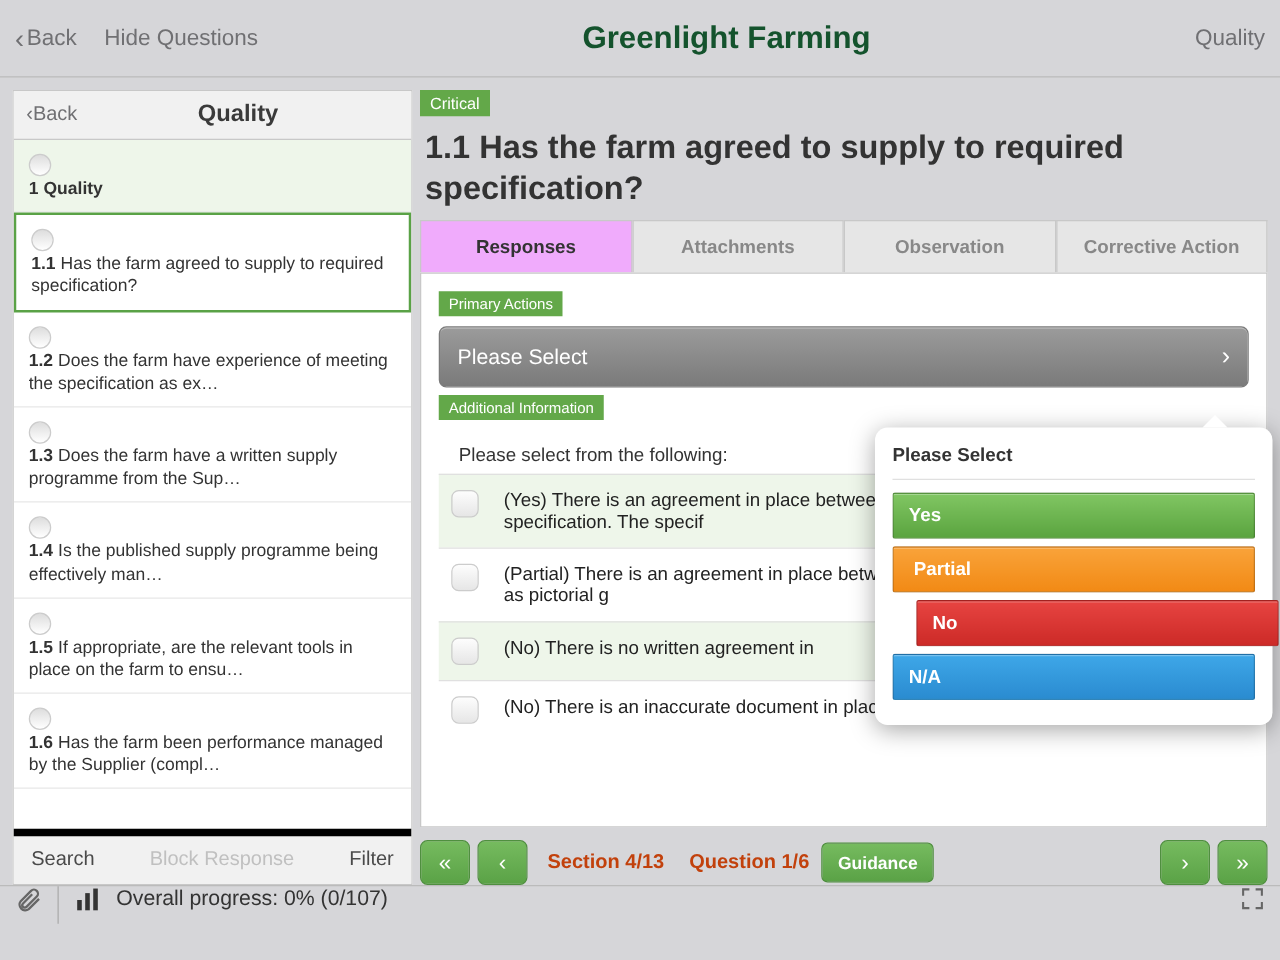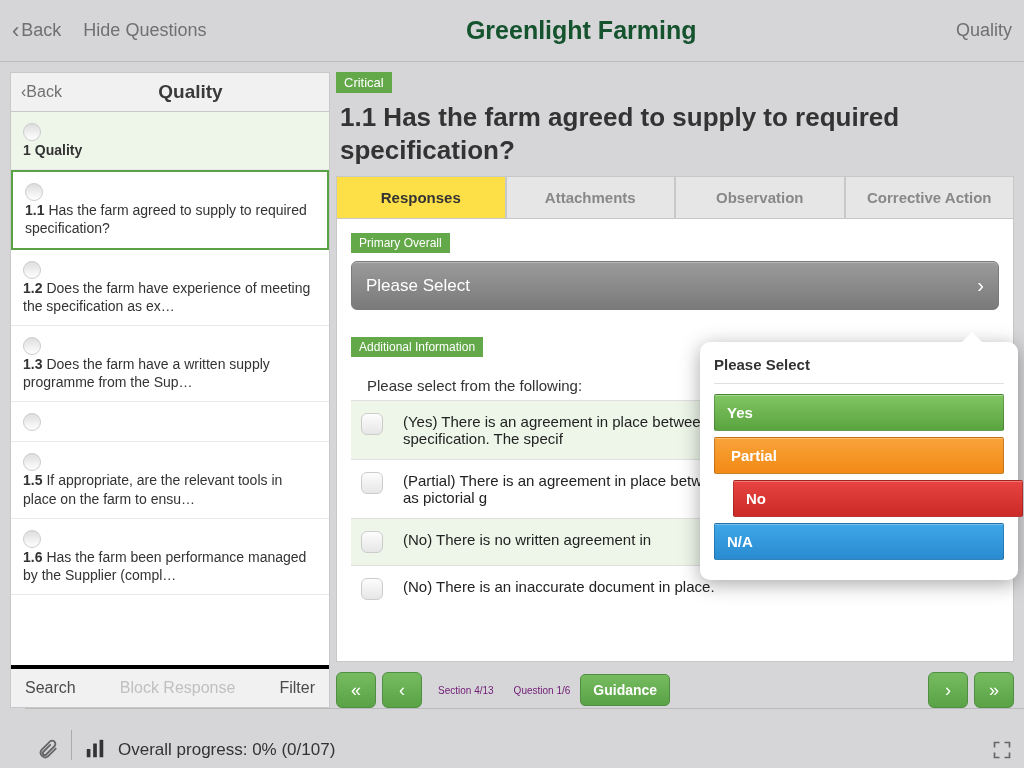--- a/index.html
+++ b/index.html
@@ -15,57 +15,57 @@
 .sidebar { width: 320px; background: #fff; margin: 10px 0 0 10px; border: 1px solid #c8c8c8; display: flex; flex-direction: column; }
 .sb-head { display: flex; align-items: center; padding: 8px 10px; background: #f1f1f1; border-bottom: 1px solid #c8c8c8; }
 .sb-head .back { color: #707073; font-size: 16px; display: flex; align-items: center; cursor: pointer; }
 .sb-head .title { flex: 1; text-align: center; font-size: 19px; font-weight: bold; color: #3a3a3a; }
 .sb-list { flex: 1; overflow: auto; }
 .sb-item { display: flex; align-items: flex-start; padding: 10px 12px; border-bottom: 1px solid #e8e8e8; font-size: 14px; line-height: 1.3; cursor: pointer; flex-direction: column; }
 .sb-section { background: #eef6ea; font-weight: bold; }
 .sb-item.selected { border: 2px solid #5aa246; background: #fff; }
 .sb-radio { width: 18px; height: 18px; border-radius: 50%; background: linear-gradient(#ddd,#fff); border: 1px solid #ccc; flex-shrink: 0; margin-right: 14px; margin-top: 1px; }
 .sb-item .num { font-weight: bold; margin-right: 4px; }
-.sb-foot { display: flex; justify-content: space-between; padding: 10px 14px; border-top: 4px solid #000000; background: #f1f1f1; gap: 31px; }
+.sb-foot { display: flex; justify-content: space-between; padding: 10px 14px; border-top: 6px solid #000000; background: #f1f1f1; gap: 31px; }
 .sb-foot span { color: #4a4a4a; font-size: 16px; cursor: pointer; }
 .sb-foot .block { color: #c0c0c0; }
 
 .content { flex: 1; margin: 10px 10px 0 6px; display: flex; flex-direction: column; position: relative; }
 .badge { display: inline-block; background: #63a849; color: #fff; font-size: 13px; padding: 3px 8px; }
 .q-title { font-size: 26px; font-weight: bold; color: #333; margin: 8px 4px 10px 4px; line-height: 1.25; }
 
 .tabs { display: flex; }
 .tab { flex: 1; text-align: center; padding: 12px 0; background: #e6e6e6; color: #888; font-size: 15px; border: 1px solid #c8c8c8; border-bottom: none; font-weight: bold; cursor: pointer; }
-.tab.active { background: #fde047; color: #333; }
+.tab.active { background: #f0abfc; color: #333; }
 .panel { background: #fff; border: 1px solid #c8c8c8; flex: 1; padding: 14px 14px 10px; }
 .sect-badge { display: inline-block; background: #63a849; color: #fff; font-size: 12px; padding: 3px 8px; margin-bottom: 8px; }
 .select-btn { width: 100%; background: linear-gradient(#9b9b9b,#7a7a7a); color: #fff; border: 1px solid #7a7a7a; border-radius: 6px; padding: 12px 14px; text-align: left; font-size: 17px; display: flex; align-items: center; justify-content: space-between; cursor: pointer; box-shadow: inset 0 1px 0 rgba(255,255,255,0.3); }
 .select-btn .sr { font-size: 20px; color: #fff; }
 .hint { font-size: 15px; color: #333; margin: 12px 16px 6px; }
 .opt { display: flex; align-items: flex-start; padding: 12px 10px; border-top: 1px solid #e0e0e0; }
 .opt.alt { background: #eef6ea; }
 .opt .cb { width: 22px; height: 22px; border-radius: 6px; background: linear-gradient(#fdfdfd,#e6e6e6); border: 1px solid #ccc; flex-shrink: 0; margin-right: 20px; }
 .opt .txt { font-size: 15px; color: #222; }
 
 .nav { background: #d6d6d9; padding: 10px 0 0; display: flex; align-items: center; }
 .nav-btn { width: 40px; height: 36px; border-radius: 6px; background: linear-gradient(#76bb5f,#5aa246); border: 1px solid #4f8f3f; color: #fff; font-size: 18px; display: flex; align-items: center; justify-content: center; cursor: pointer; margin-right: 6px; }
-.nav .info { color: #701a75; font-size: 10px; margin: 0 10px; }
+.nav .info { color: #c2410c; font-size: 16px; margin: 0 10px; font-weight: bold; }
 .guidance { background: linear-gradient(#76bb5f,#5aa246); color: #fff; border: 1px solid #4f8f3f; border-radius: 5px; padding: 7px 12px; font-size: 14px; cursor: pointer; font-weight: bold; }
 .nav .spacer { flex: 1; }
 
 .popover { position: absolute; right: -4px; top: 270px; width: 318px; background: #fff; border-radius: 10px; box-shadow: 0 4px 20px rgba(0,0,0,0.35); padding: 14px; z-index: 50; }
 .popover::before { content: ""; position: absolute; top: -10px; right: 36px; border: 10px solid transparent; border-bottom-color: #fff; border-top: none; }
 .pop-title { font-weight: bold; font-size: 15px; color: #333; padding-bottom: 10px; border-bottom: 1px solid #e0e0e0; margin-bottom: 10px; }
 .pop-btn { display: block; width: 100%; color: #fff; border: 1px solid rgba(0,0,0,0.2); border-radius: 2px; padding: 9px 12px; text-align: left; font-size: 15px; margin-bottom: 6px; cursor: pointer; font-weight: bold; box-shadow: inset 0 1px 0 rgba(255,255,255,0.3); }
 .pop-yes { background: linear-gradient(#81c663,#5aa43f); }
 .pop-partial { background: linear-gradient(#f9a33a,#f28a15); padding-left: 16px; }
 .pop-no { background: linear-gradient(#e74441,#cc2a27); margin-left: 19px; }
 .pop-na { background: linear-gradient(#3ea7e8,#2a8bd0); }
 
-.bottombar { height: 52px; background: #d6d6d9; border-top: 1px solid #bbb; display: flex; align-items: flex-end; padding: 0 12px; margin-left: 25px; }
+.bottombar { height: 52px; background: #d6d6d9; border-top: 1px solid #bbb; display: flex; align-items: flex-start; padding: 0 12px; }
 .attach-icon svg, .chart-icon svg, .expand-icon svg { display: block; }
 .vdiv { width: 1px; height: 30px; background: #aaa; margin: 0 12px; }
 .progress-txt { font-size: 17px; color: #333; }
 .bottombar .spacer { flex: 1; }
 </style>
 </head>
 <body>
 
 <div class="topbar">
   <div class="back">
@@ -98,20 +98,21 @@
       <div class="sb-item">
         <div class="sb-radio"></div>
         <div><span class="num">1.2</span><span>Does the farm have experience of meeting the specification as ex…</span></div>
       </div>
       <div class="sb-item">
         <div class="sb-radio"></div>
         <div><span class="num">1.3</span><span>Does the farm have a written supply programme from the Sup…</span></div>
       </div>
       <div class="sb-item">
         <div class="sb-radio"></div>
+        <div><span class="num">1.4</span><span>Is the published supply programme being effectively man…</span></div>
       </div>
       <div class="sb-item">
         <div class="sb-radio"></div>
         <div><span class="num">1.5</span><span>If appropriate, are the relevant tools in place on the farm to ensu…</span></div>
       </div>
       <div class="sb-item">
         <div class="sb-radio"></div>
         <div><span class="num">1.6</span><span>Has the farm been performance managed by the Supplier (compl…</span></div>
       </div>
     </div>
@@ -127,26 +128,26 @@
     <div class="q-title">1.1 Has the farm agreed to supply to required specification?</div>
 
     <div class="tabs">
       <div class="tab active">Responses</div>
       <div class="tab">Attachments</div>
       <div class="tab">Observation</div>
       <div class="tab">Corrective Action</div>
     </div>
 
     <div class="panel">
-      <div><span class="sect-badge">Primary Overall</span></div>
+      <div><span class="sect-badge">Primary Actions</span></div>
       <div class="select-btn">
         <span>Please Select</span>
         <span class="sr">›</span>
       </div>
-      <div style="margin-top:27px;"><span class="sect-badge">Additional Information</span></div>
+      <div style="margin-top:6px;"><span class="sect-badge">Additional Information</span></div>
       <div class="hint">Please select from the following:</div>
 
       <div class="opt alt">
         <div class="cb"></div>
         <div class="txt">(Yes) There is an agreement in place between the farm and the appropriate specification.  The specif</div>
       </div>
       <div class="opt">
         <div class="cb"></div>
         <div class="txt">(Partial) There is an agreement in place between the farm and there are elements such as pictorial g</div>
       </div>

